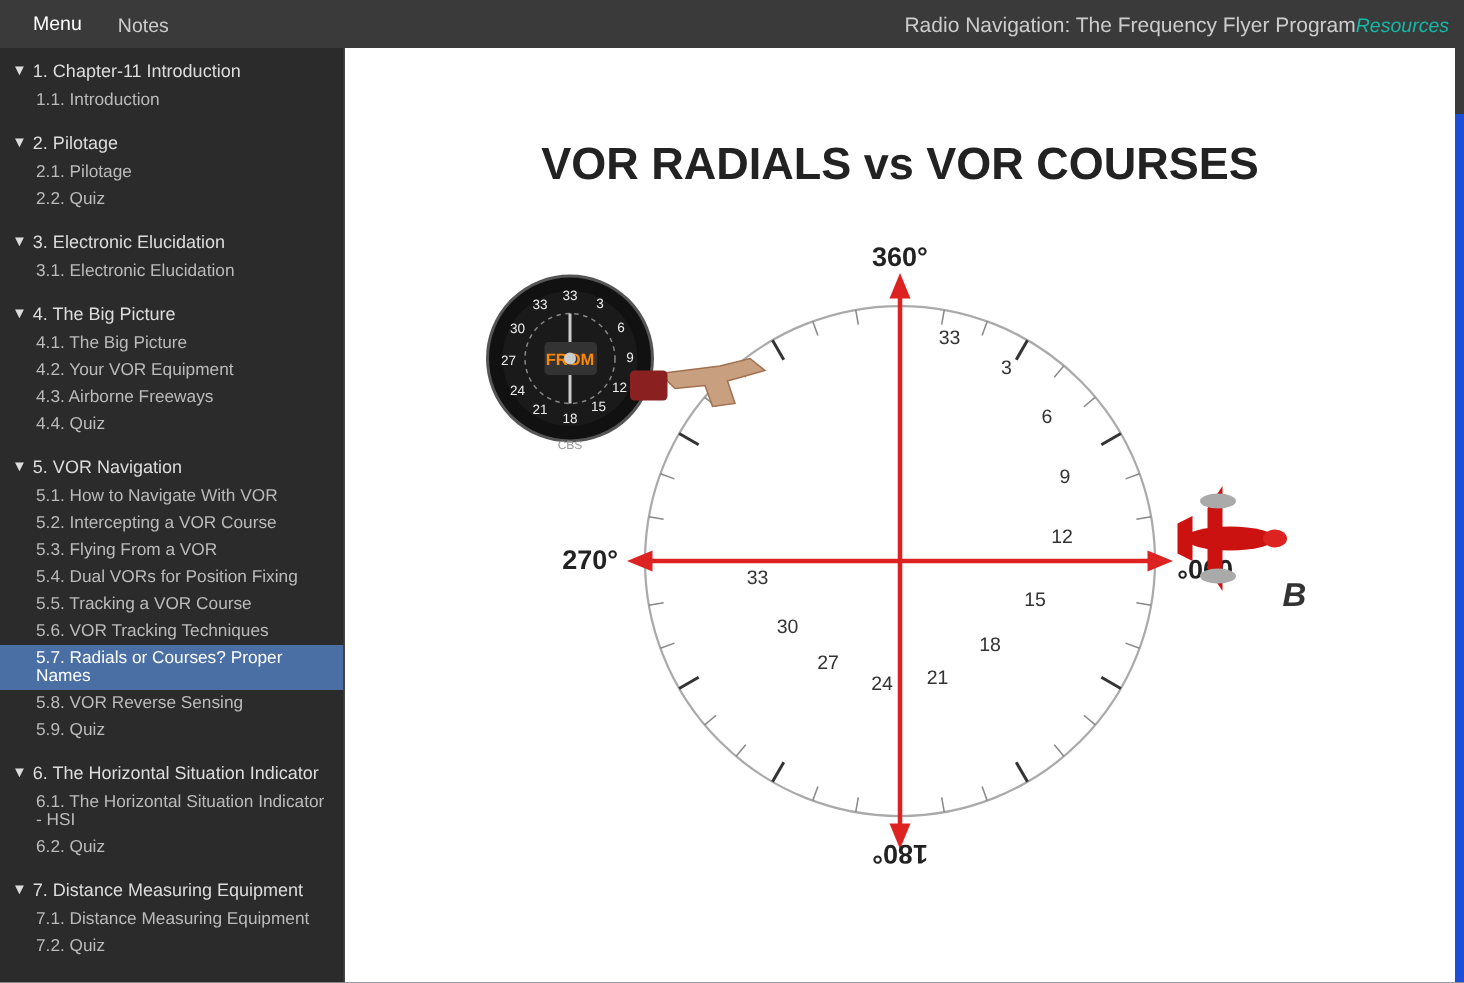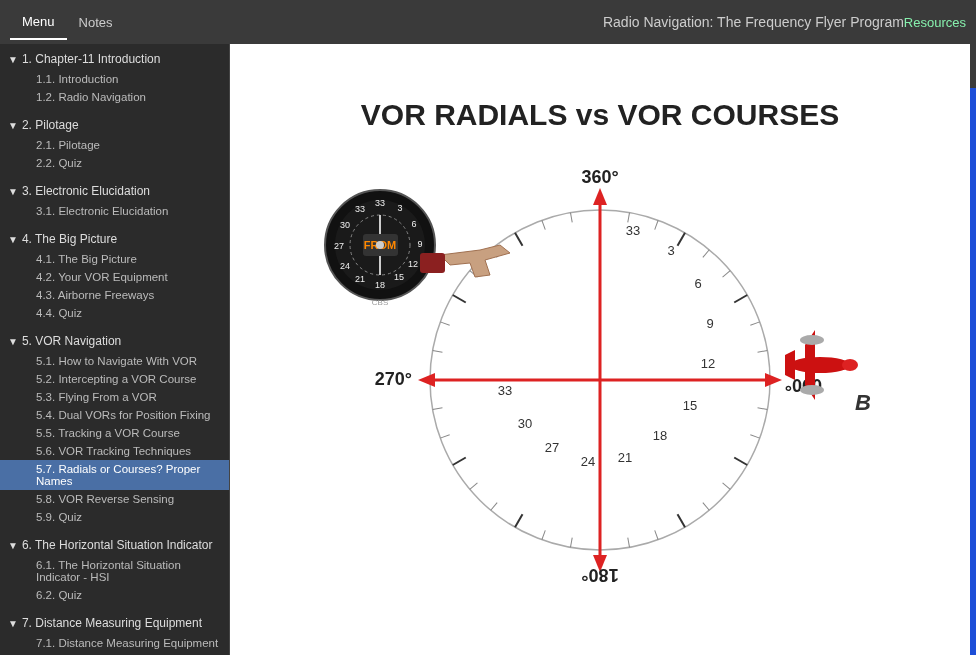--- a/index.html
+++ b/index.html
@@ -12,21 +12,21 @@
       display: flex;
       flex-direction: column;
     }
 
     
     .header {
       background: #3a3a3a;
       display: flex;
       align-items: center;
       padding: 0 10px;
-      height: 44px;
+      height: 32px;
       flex-shrink: 0;
     }
     .header-title {
       color: #ccc;
       font-size: 14px;
       flex: 1;
       text-align: right;
     }
     .header-tabs {
       display: flex;
@@ -39,24 +39,25 @@
       cursor: pointer;
       height: 36px;
       display: flex;
       align-items: center;
     }
     .header-tab.active {
       color: #fff;
       border-bottom: 2px solid #fff;
     }
     .resources-btn {
-      color: #86efac;
+      color: #14b8a6;
       font-size: 13px;
       margin-left: auto;
       cursor: pointer;
+      font-style: italic;
     }
 
     
     .main {
       display: flex;
       flex: 1;
       overflow: hidden;
     }
 
     
@@ -80,21 +81,21 @@
       display: flex;
       align-items: flex-start;
       padding: 4px 8px;
       cursor: pointer;
       color: #ddd;
       font-size: 12px;
       gap: 4px;
     }
     .sidebar-arrow { font-size: 10px; margin-top: 2px; flex-shrink: 0; }
     .sidebar-sub {
-      padding: 3px 8px 3px 36px;
+      padding: 3px 8px 3px 24px;
       cursor: pointer;
       color: #bbb;
       font-size: 11.5px;
     }
     .sidebar-sub.active { background: #4a6fa5; color: #fff; }
 
     
     .content {
       flex: 1;
       display: flex;
@@ -188,21 +189,20 @@
 
 <div class="main">
 
   <div class="sidebar">
     <div class="sidebar-section">
       <div class="sidebar-chapter">
         <span class="sidebar-arrow">▼</span>
         <span>1. Chapter-11 Introduction</span>
       </div>
       <div class="sidebar-sub">1.1. Introduction</div>
-      <div class="sidebar-sub">1.2. Radio Navigation</div>
     </div>
 
     <div class="sidebar-section">
       <div class="sidebar-chapter">
         <span class="sidebar-arrow">▼</span>
         <span>2. Pilotage</span>
       </div>
       <div class="sidebar-sub">2.1. Pilotage</div>
       <div class="sidebar-sub">2.2. Quiz</div>
     </div>

